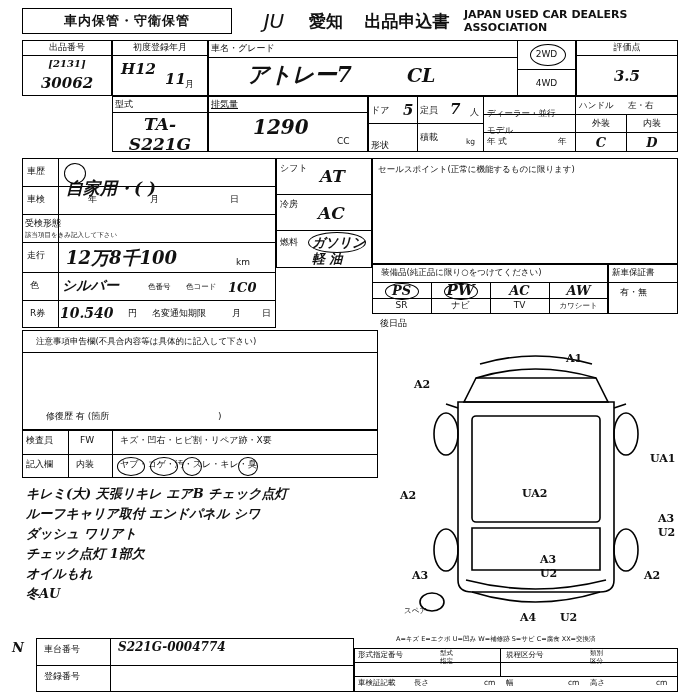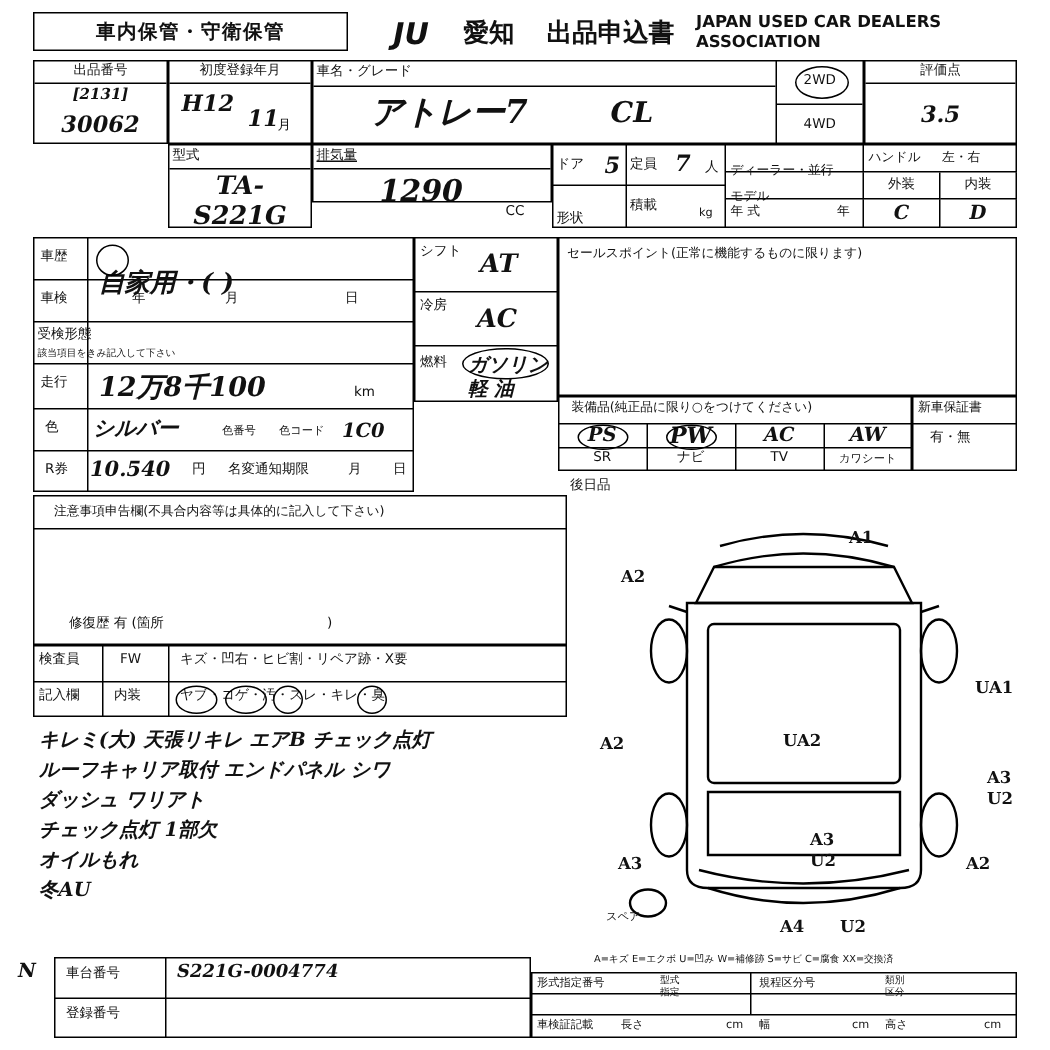--- a/index.html
+++ b/index.html
@@ -23,21 +23,21 @@
   .mk{position:absolute;font-family:"DejaVu Serif","Liberation Serif",serif;font-weight:bold;font-size:11px;}
 </style>
 </head>
 <body>
 
 <div class="sheet">
 
   <div class="bx c" style="left:22px;top:8px;width:210px;height:26px;">
     <span class="title-jp">車内保管・守衛保管</span>
   </div>
-  <div class="c" style="position:absolute;left:244px;top:8px;width:60px;height:26px;font-size:20px;font-weight:bold;font-style:italic;align-items:flex-end;">
+  <div class="c" style="position:absolute;left:244px;top:8px;width:60px;height:26px;font-size:20px;font-weight:normal;font-style:italic;">
     <span>JU</span>
   </div>
   <div class="c" style="position:absolute;left:300px;top:8px;width:52px;height:26px;">
     <span class="title-big">愛知</span>
   </div>
   <div class="c" style="position:absolute;left:352px;top:8px;width:110px;height:26px;">
     <span class="title-big">出品申込書</span>
   </div>
   <div class="l" style="position:absolute;left:464px;top:12px;width:236px;height:18px;">
     <span class="title-en">JAPAN USED CAR DEALERS ASSOCIATION</span>
@@ -79,21 +79,21 @@
   <div class="bx" style="left:576px;top:40px;width:102px;height:56px;">
     <div class="lbl c" style="height:14px;border-bottom:1px solid #000;">評価点</div>
     <div class="c hand h2" style="height:40px;">3.5</div>
   </div>
 
   <div class="bx" style="left:112px;top:96px;width:96px;height:56px;">
     <div class="lbl l pad" style="height:13px;border-bottom:1px solid #000;">型式</div>
     <div class="c hand" style="height:42px;font-size:17px;">TA-S221G</div>
   </div>
 
-  <div class="bx" style="left:208px;top:96px;width:160px;height:39px;text-decoration:underline;">
+  <div class="bx" style="left:208px;top:96px;width:160px;height:56px;text-decoration:underline;">
     <div class="lbl l pad" style="height:13px;border-bottom:1px solid #000;">排気量</div>
     <div style="position:relative;height:42px;">
       <span class="hand" style="position:absolute;left:44px;top:2px;font-size:20px;">1290</span>
       <span class="lbl" style="position:absolute;left:128px;top:24px;">CC</span>
     </div>
   </div>
 
   <div class="bx" style="left:368px;top:96px;width:50px;height:28px;">
     <div style="position:relative;height:100%;">
       <span class="lbl" style="position:absolute;left:2px;top:9px;">ドア</span>

